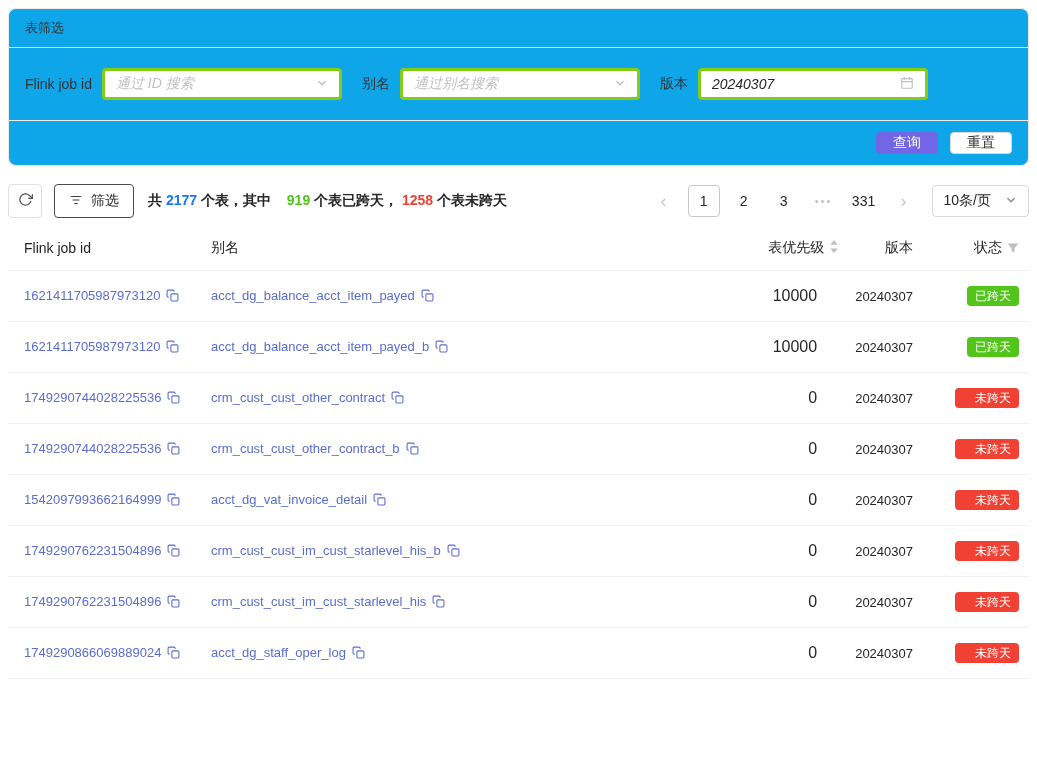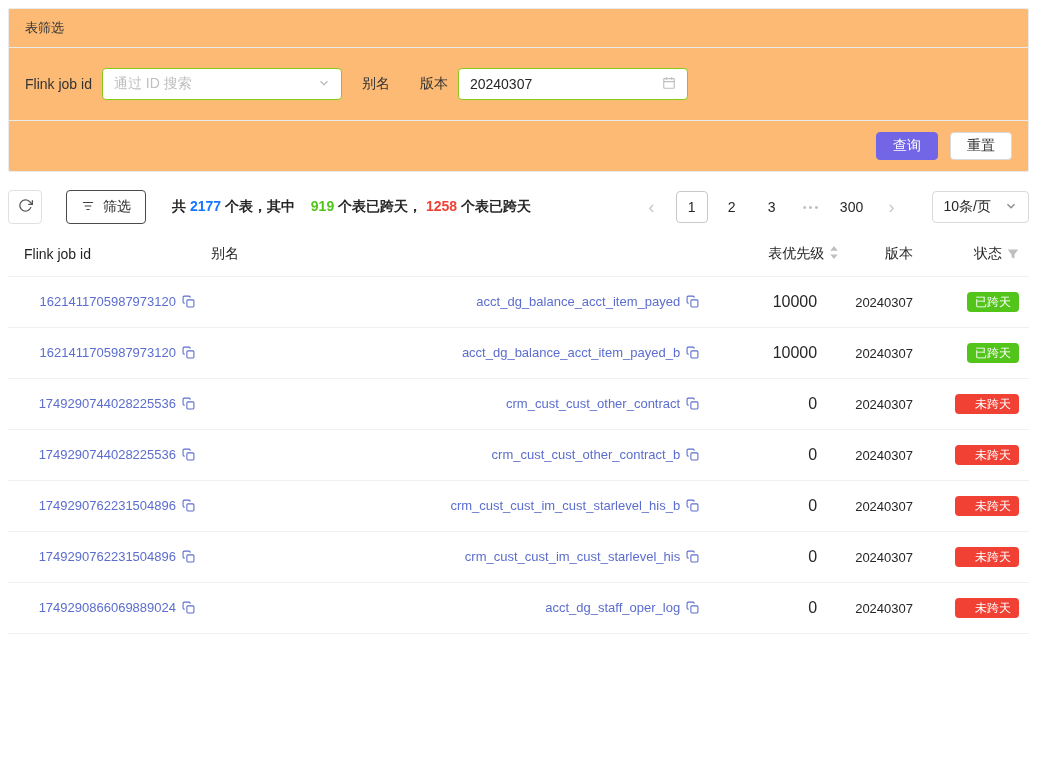--- a/index.html
+++ b/index.html
@@ -8,39 +8,39 @@
     font-family: "Liberation Sans", "DejaVu Sans", sans-serif;
     font-size: 14px; color: #262626; background: #fff;
   }
   :root {
     --primary: #7265e6; --link: #5b6dce;
     --blue: #1677ff; --green: #52c41a; --red: #f04134;
   }
   .page { padding: 8px 8px 12px; }
 
   
-  .card { border: 1px solid #ebebeb; border-radius: 2px; background: #fdba74; }
+  .card { border: 1px solid #ebebeb; border-radius: 8px; background: #0ea5e9; }
   .card-title { padding: 10px 16px; font-size: 13px; color: #333; border-bottom: 1px solid #ebebeb; }
   .card-filters { display: flex; align-items: center; padding: 20px 16px; border-bottom: 1px solid #ebebeb; }
   .field { display: flex; align-items: center; }
   .field + .field { margin-left: 20px; }
   .field-label { margin-right: 10px; white-space: nowrap; color: #333; }
-  .select, .date-input { height: 32px; border: 1px solid #84cc16; border-radius: 4px; background: #fff;
-    display: flex; align-items: center; justify-content: space-between; padding: 0 11px; cursor: pointer; }
+  .select, .date-input { height: 32px; border: 3px solid #84cc16; border-radius: 4px; background: #fff;
+    display: flex; align-items: center; justify-content: space-between; padding: 0 11px; cursor: pointer; font-style: italic; }
   .select { width: 240px; }
   .date-input { width: 230px; }
   .placeholder { color: #bfbfbf; }
   .date-value { color: #262626; }
   .card-actions { display: flex; justify-content: flex-end; gap: 12px; padding: 11px 16px; }
-  .btn { height: 28px; padding: 0 16px; border-radius: 4px; font-size: 14px; display: inline-flex; align-items: center; cursor: pointer; }
+  .btn { height: 22px; padding: 0 16px; border-radius: 4px; font-size: 14px; display: inline-flex; align-items: center; cursor: pointer; }
   .btn-primary { background: var(--primary); border: 1px solid var(--primary); color: #fff; }
   .btn-default { background: #fff; border: 1px solid #d9d9d9; color: #333; text-align: right; }
 
   
-  .toolbar { display: flex; align-items: center; gap: 24px; margin: 18px 0 4px; }
+  .toolbar { display: flex; align-items: center; gap: 12px; margin: 18px 0 4px; }
   .icon-btn { width: 34px; height: 34px; border: 1px solid #e0e0e0; border-radius: 4px; background: #fff;
     display: inline-flex; align-items: center; justify-content: center; cursor: pointer; }
   .filter-btn { height: 34px; padding: 0 14px; border: 1px solid #4a4a4a; border-radius: 4px; background: #fff;
     display: inline-flex; align-items: center; gap: 8px; font-size: 14px; color: #262626; cursor: pointer; }
   .summary { margin-left: 2px; font-weight: 600; white-space: nowrap; }
   .summary b { font-weight: 700; text-align: center; }
   .num-total { color: var(--blue); }
   .num-crossed { color: var(--green); margin-left: 12px; }
   .num-uncrossed { color: var(--red); }
 
@@ -52,21 +52,21 @@
   .page-item.active { border: 1px solid #c9c9c9; line-height: 30px; font-weight: 500; }
   .page-arrow { color: #c8c8c8; font-size: 18px; }
   .page-ellipsis { min-width: 32px; text-align: center; color: #bfbfbf; font-size: 11px; letter-spacing: 2px; cursor: pointer; }
   .page-size-select { height: 32px; border: 1px solid #d9d9d9; border-radius: 4px; background: #fff;
     display: inline-flex; align-items: center; gap: 14px; padding: 0 11px; cursor: pointer; white-space: nowrap; }
 
   
   table.table { width: 100%; border-collapse: collapse; margin-top: 8px; }
   th { font-weight: 500; font-size: 14px; color: #1f1f1f; text-align: left;
     padding: 13px 8px; border-bottom: 1px solid #f0f0f0; white-space: nowrap; }
-  td { font-size: 13px; padding: 15px 8px; border-bottom: 1px solid #f0f0f0; white-space: nowrap; text-align: right; }
+  td { font-size: 13px; padding: 15px 8px; border-bottom: 1px solid #f0f0f0; white-space: nowrap; }
   th.first, td.first { padding-left: 16px; }
   .col-right { text-align: right; }
   td.td-priority { padding-right: 30px; font-size: 16px; }
   th.th-status, td.td-status { padding-right: 10px; }
   .cell-link { color: var(--link); text-decoration: none; cursor: pointer; }
   .copy-icon { color: var(--link); margin-left: 6px; vertical-align: -2px; cursor: pointer; display: inline-block; }
   .sort-icon, .funnel-icon { margin-left: 5px; vertical-align: -2px; display: inline-block; cursor: pointer; }
   .badge { display: inline-block; padding: 4px 8px; border-radius: 4px; color: #fff; font-size: 12px; line-height: 1; }
   .badge-crossed { background: var(--green); margin-left: 38px; }
   .badge-uncrossed { background: var(--red); padding-left: 20px; }
@@ -83,20 +83,26 @@
         <span class="field-label">Flink job id</span>
         <div class="select">
           <span class="placeholder">通过 ID 搜索</span>
           <span><svg width="12" height="12" viewBox="0 0 12 12">
                 <path d="M2.5 4.2 L6 7.8 L9.5 4.2" fill="none" stroke="#bfbfbf" stroke-width="1.4"></path>
               </svg></span>
         </div>
       </div>
       <div class="field">
         <span class="field-label">别名</span>
+        <div class="select">
+          <span class="placeholder">通过别名搜索</span>
+          <span><svg width="12" height="12" viewBox="0 0 12 12">
+                <path d="M2.5 4.2 L6 7.8 L9.5 4.2" fill="none" stroke="#bfbfbf" stroke-width="1.4"></path>
+              </svg></span>
+        </div>
       </div>
       <div class="field">
         <span class="field-label">版本</span>
         <div class="date-input">
           <span class="date-value">20240307</span>
           <span><svg width="14" height="14" viewBox="0 0 16 16" fill="none" stroke="#bfbfbf" stroke-width="1.3">
                 <rect x="2" y="3" width="12" height="11" rx="1"></rect>
                 <path d="M2 6.5h12M5 1.2v3M11 1.2v3"></path>
               </svg></span>
         </div>
@@ -116,29 +122,29 @@
           </svg></span>
     </button>
     <button class="filter-btn">
       <span><svg width="14" height="14" viewBox="0 0 24 24" fill="none" stroke="#404040" stroke-width="2" stroke-linecap="round">
             <line x1="4" y1="6" x2="20" y2="6"></line>
             <line x1="7" y1="12" x2="17" y2="12"></line>
             <line x1="10" y1="18" x2="14" y2="18"></line>
           </svg></span>
       <span>筛选</span>
     </button>
-    <div class="summary"><span>共 </span><b class="num-total">2177</b><span> 个表，其中 </span><b class="num-crossed">919</b><span> 个表已跨天， </span><b class="num-uncrossed">1258</b><span> 个表已跨天</span></div>
+    <div class="summary"><span>共 </span><b class="num-total">2177</b><span> 个表，其中 </span><b class="num-crossed">919</b><span> 个表已跨天， </span><b class="num-uncrossed">1258</b><span> 个表未跨天</span></div>
 
     <div class="pagination">
       <span class="page-arrow">‹</span>
       <span class="page-item active">1</span>
       <span class="page-item">2</span>
       <span class="page-item">3</span>
       <span class="page-ellipsis">•••</span>
-      <span class="page-item">300</span>
+      <span class="page-item">331</span>
       <span class="page-arrow">›</span>
     </div>
     <div class="page-size-select">
       <span>10条/页</span>
       <span><svg width="12" height="12" viewBox="0 0 12 12">
             <path d="M2.5 4.2 L6 7.8 L9.5 4.2" fill="none" stroke="#8c8c8c" stroke-width="1.4"></path>
           </svg></span>
     </div>
   </div>
 
@@ -216,20 +222,33 @@
                 <rect x="9" y="9" width="13" height="13" rx="2"></rect>
                 <path d="M5 15H4a2 2 0 0 1-2-2V4a2 2 0 0 1 2-2h9a2 2 0 0 1 2 2v1"></path>
               </svg></span></td>
       <td class="col-right td-priority">0</td>
       <td class="col-right">20240307</td>
       <td class="col-right td-status"><span class="badge badge-uncrossed">未跨天</span></td>
     </tr>
 
 
 
+    <tr>
+      <td class="first"><a class="cell-link">1542097993662164999</a><span class="copy-icon"><svg width="13" height="13" viewBox="0 0 24 24" fill="none" stroke="currentColor" stroke-width="2">
+                <rect x="9" y="9" width="13" height="13" rx="2"></rect>
+                <path d="M5 15H4a2 2 0 0 1-2-2V4a2 2 0 0 1 2-2h9a2 2 0 0 1 2 2v1"></path>
+              </svg></span></td>
+      <td><a class="cell-link">acct_dg_vat_invoice_detail</a><span class="copy-icon"><svg width="13" height="13" viewBox="0 0 24 24" fill="none" stroke="currentColor" stroke-width="2">
+                <rect x="9" y="9" width="13" height="13" rx="2"></rect>
+                <path d="M5 15H4a2 2 0 0 1-2-2V4a2 2 0 0 1 2-2h9a2 2 0 0 1 2 2v1"></path>
+              </svg></span></td>
+      <td class="col-right td-priority">0</td>
+      <td class="col-right">20240307</td>
+      <td class="col-right td-status"><span class="badge badge-uncrossed">未跨天</span></td>
+    </tr>
 
     <tr>
       <td class="first"><a class="cell-link">1749290762231504896</a><span class="copy-icon"><svg width="13" height="13" viewBox="0 0 24 24" fill="none" stroke="currentColor" stroke-width="2">
                 <rect x="9" y="9" width="13" height="13" rx="2"></rect>
                 <path d="M5 15H4a2 2 0 0 1-2-2V4a2 2 0 0 1 2-2h9a2 2 0 0 1 2 2v1"></path>
               </svg></span></td>
       <td><a class="cell-link">crm_cust_cust_im_cust_starlevel_his_b</a><span class="copy-icon"><svg width="13" height="13" viewBox="0 0 24 24" fill="none" stroke="currentColor" stroke-width="2">
                 <rect x="9" y="9" width="13" height="13" rx="2"></rect>
                 <path d="M5 15H4a2 2 0 0 1-2-2V4a2 2 0 0 1 2-2h9a2 2 0 0 1 2 2v1"></path>
               </svg></span></td>

